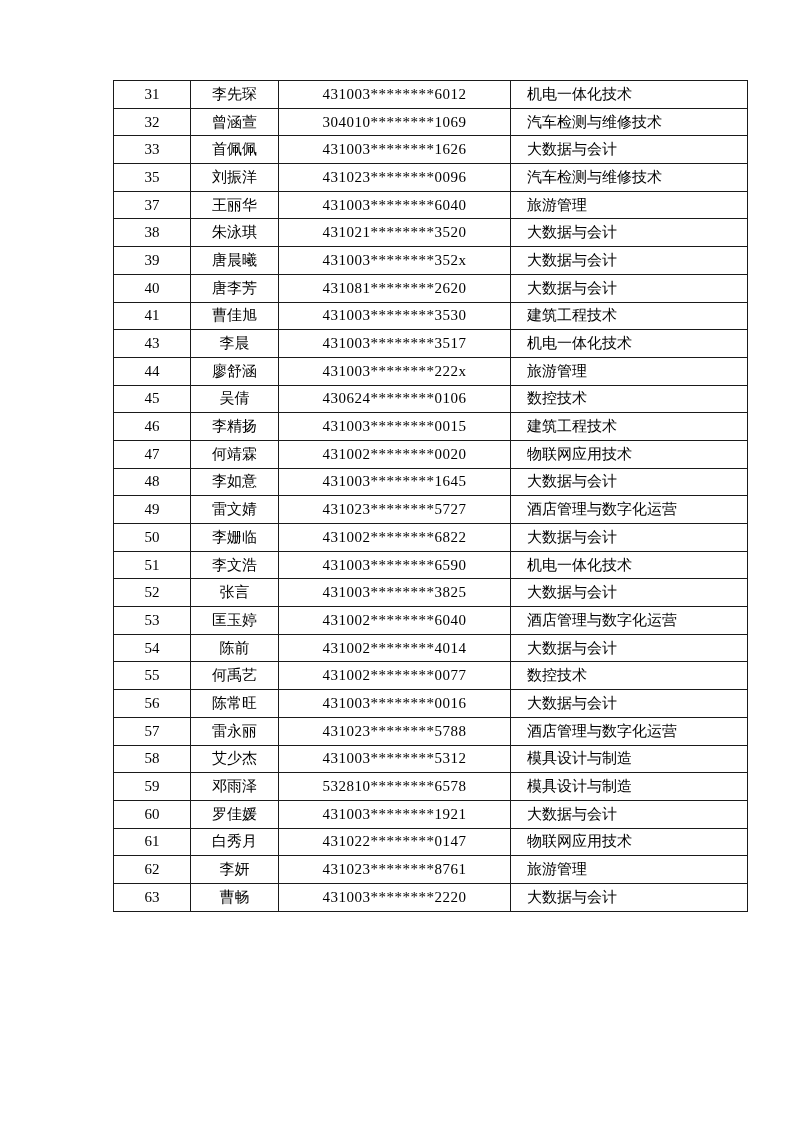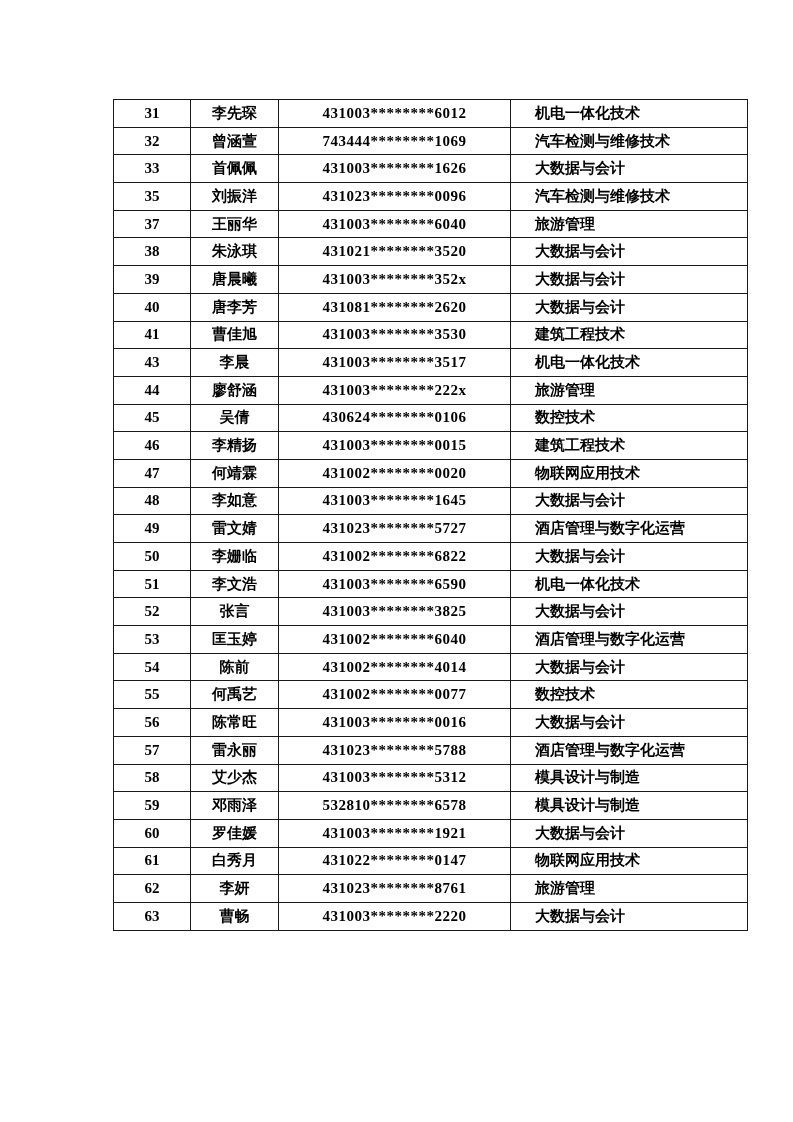--- a/index.html
+++ b/index.html
@@ -12,39 +12,38 @@
     width: 793px;
     height: 1122px;
     background: #ffffff;
     overflow: hidden;
     font-family: "Liberation Serif", "DejaVu Serif", serif;
     color: #000000;
   }
   table.roster {
     position: absolute;
     left: 113px;
-    top: 99px;
+    top: 80px;
     width: 634px;
     border-collapse: collapse;
     table-layout: fixed;
-    font-weight: bold;
   }
   table.roster td {
     border: 1px solid #1a1a1a;
     height: 26.7px;
     font-size: 15px;
     line-height: 1;
     text-align: center;
     padding: 0;
     overflow: hidden;
     white-space: nowrap;
   }
   table.roster td.major {
     text-align: left;
-    padding-left: 24px;
+    padding-left: 16px;
   }
   table.roster td.idnum {
     letter-spacing: 0.5px;
   }
 </style>
 </head>
 <body>
 
 <div class="sheet">
   <table class="roster">
@@ -57,21 +56,21 @@
     <tbody>
         <tr>
     <td class="rownum">31</td>
     <td class="name">李先琛</td>
     <td class="idnum">431003********6012</td>
     <td class="major">机电一体化技术</td>
   </tr>
         <tr>
     <td class="rownum">32</td>
     <td class="name">曾涵萱</td>
-    <td class="idnum">743444********1069</td>
+    <td class="idnum">304010********1069</td>
     <td class="major">汽车检测与维修技术</td>
   </tr>
         <tr>
     <td class="rownum">33</td>
     <td class="name">首佩佩</td>
     <td class="idnum">431003********1626</td>
     <td class="major">大数据与会计</td>
   </tr>
         <tr>
     <td class="rownum">35</td>

